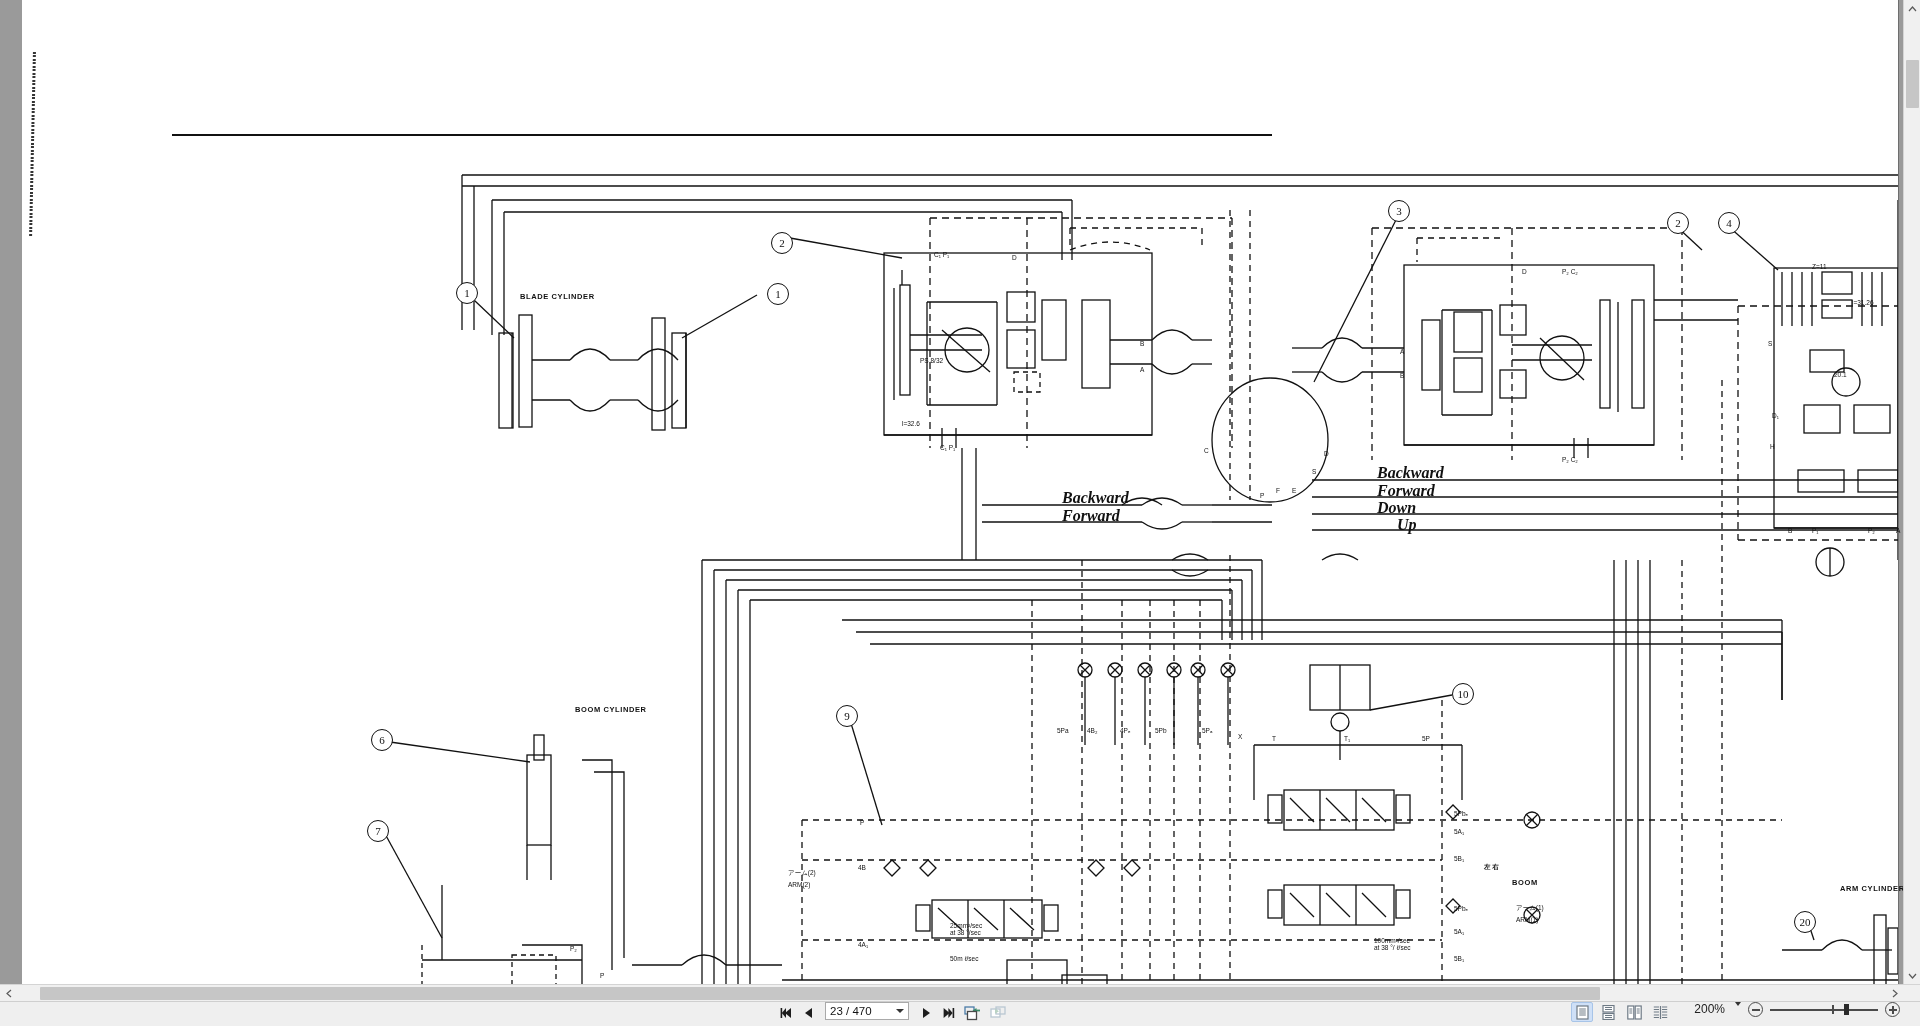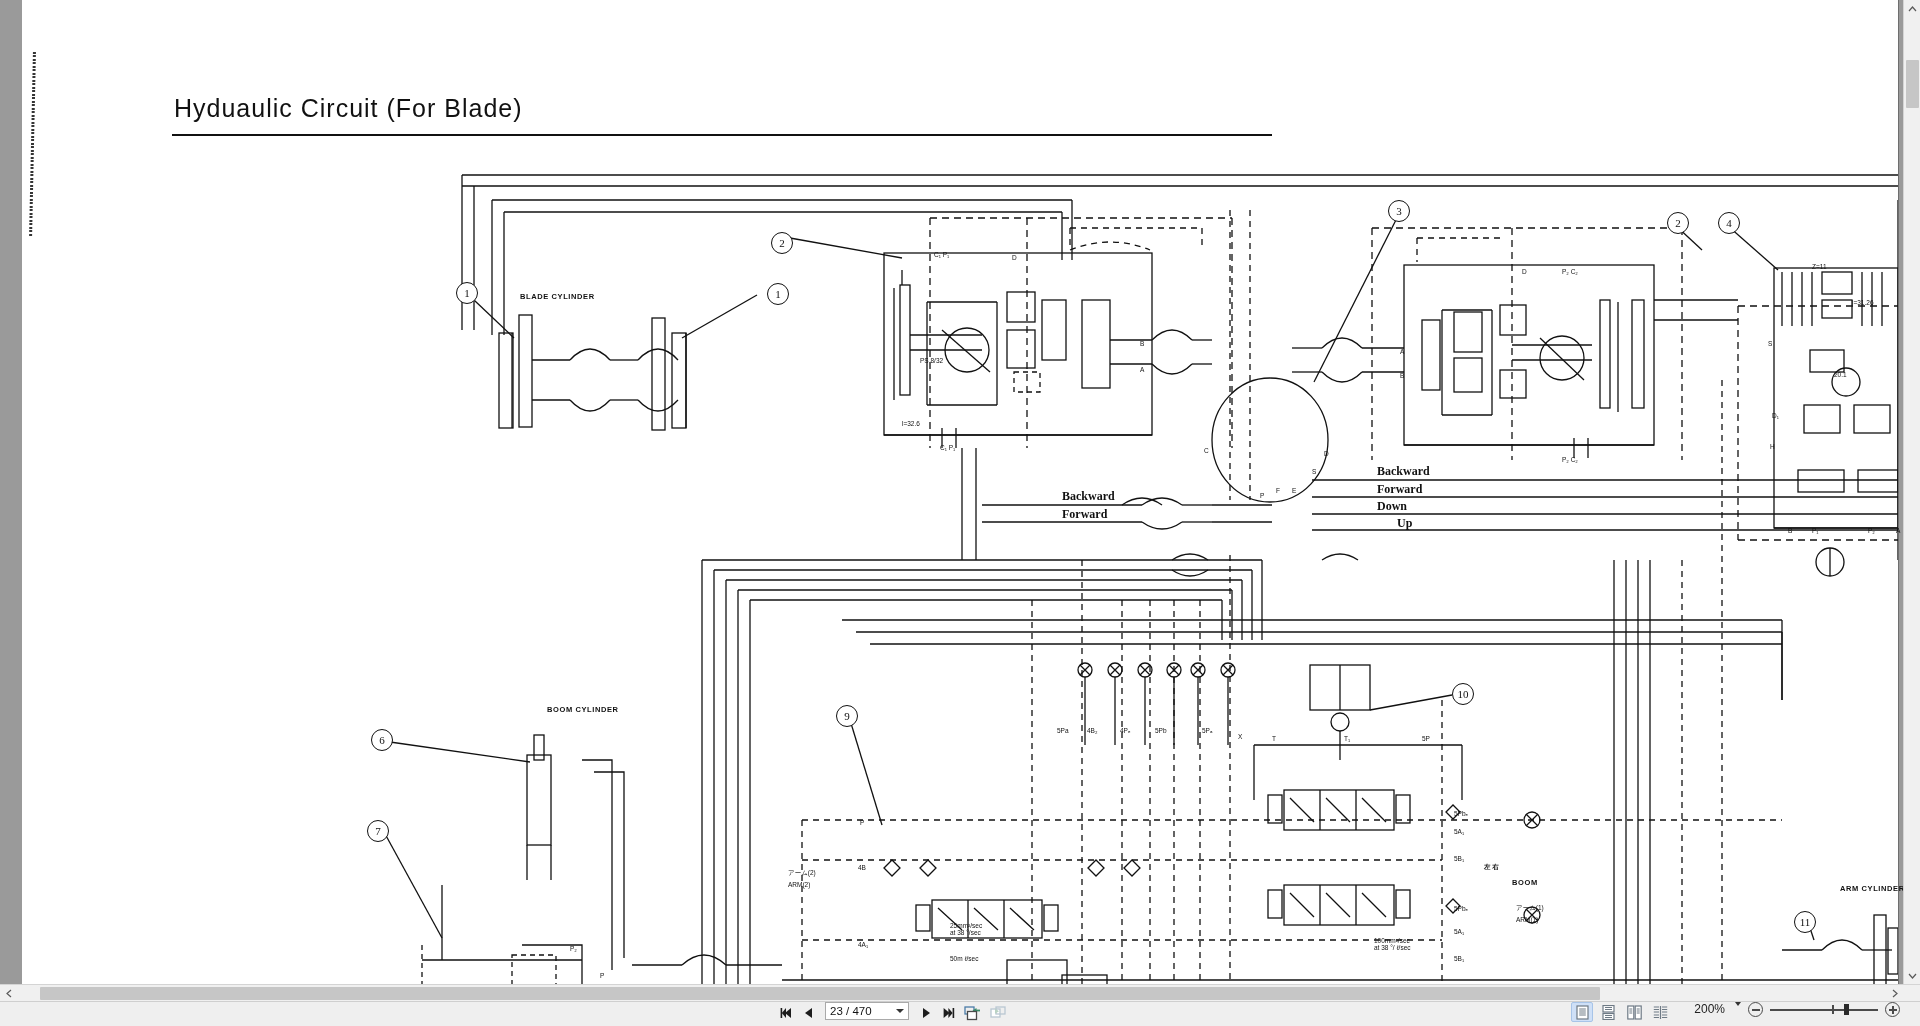--- a/index.html
+++ b/index.html
@@ -218,23 +218,24 @@
     font-size: 7.5px;
     color: #111;
     letter-spacing: 0.6px;
     white-space: nowrap;
     font-weight: bold;
     margin-left: 28px;
   }
   .lbl-it {
     position: absolute;
     font-family: "Liberation Serif", serif;
-    font-size: 12px;
+    font-size: 16px;
     color: #111;
     white-space: nowrap;
+    font-style: italic;
     font-weight: bold;
   }
   .lbl-sm {
     position: absolute;
     font-family: "Liberation Sans", sans-serif;
     font-size: 6.5px;
     color: #111;
     white-space: nowrap;
   }
   .callout {
@@ -265,21 +266,20 @@
 
   <div id="viewer-region">
 
     <div id="left-gutter"></div>
 
     <div id="page-scroll">
       <div id="page-sheet">
 
         <div id="scan-streak"></div>
 
-        <div class="ttl" style="left:152px; top:94px;">Hyduaulic Circuit  (For Blade)</div>
 
         <div style="position:absolute;left:150px;top:134px;width:1100px;height:2px;background:#111;"></div>
 
         <div id="drawing">
           <svg width="1876" height="1012" viewBox="0 0 1876 1012" xmlns="http://www.w3.org/2000/svg">
             <g stroke="#111" fill="none" stroke-width="1.3" stroke-linecap="butt">
 
               <path d="M440 175 L1876 175"></path>
               <path d="M440 186 L1876 186"></path>
               <path d="M440 175 L440 330"></path>
@@ -582,21 +582,21 @@
 
               <circle cx="1808" cy="562" r="14"></circle>
               <path d="M1808 548 L1808 576"></path>
 
             </g>
           </svg>
         </div>
 
         <div id="labels">
           <div class="lbl" style="left:470px; top:292px;">BLADE CYLINDER</div>
-          <div class="lbl" style="left:458px; top:705px;padding-left:39px;">BOOM CYLINDER</div>
+          <div class="lbl" style="left:486px; top:705px;padding-left:39px;">BOOM CYLINDER</div>
           <div class="lbl" style="left:1790px; top:884px;">ARM CYLINDER</div>
           <div class="lbl" style="left:1462px; top:878px;">BOOM</div>
 
           <div class="lbl-it" style="left:1040px; top:489px;">Backward</div>
           <div class="lbl-it" style="left:1040px; top:507px;">Forward</div>
           <div class="lbl-it" style="left:1355px; top:464px;">Backward</div>
           <div class="lbl-it" style="left:1355px; top:482px;">Forward</div>
           <div class="lbl-it" style="left:1355px; top:499px;">Down</div>
           <div class="lbl-it" style="left:1355px; top:516px;margin-left:20px;">Up</div>
 
@@ -667,21 +667,21 @@
             <div class="callout" style="left: 434px; top: 282px;">1</div>
             <div class="callout" style="left: 745px; top: 283px;">1</div>
             <div class="callout" style="left: 749px; top: 232px;">2</div>
             <div class="callout" style="left: 1366px; top: 200px;">3</div>
             <div class="callout" style="left: 1645px; top: 212px;">2</div>
             <div class="callout" style="left: 1696px; top: 212px;">4</div>
             <div class="callout" style="left: 349px; top: 729px;">6</div>
             <div class="callout" style="left: 345px; top: 820px;">7</div>
             <div class="callout" style="left: 814px; top: 705px;">9</div>
             <div class="callout" style="left: 1430px; top: 683px;">10</div>
-            <div class="callout" style="left: 1772px; top: 911px;">11</div>
+            <div class="callout" style="left: 1772px; top: 911px;">20</div>
           </div>
 
       </div>
     </div>
 
     <div id="vscroll">
       <div class="sb-arrow top">
         <svg width="9" height="6" viewBox="0 0 9 6">
             <path d="M1 5 L4.5 1 L8 5" stroke="#5a5a5a" fill="none" stroke-width="1.2"></path>
           </svg>

